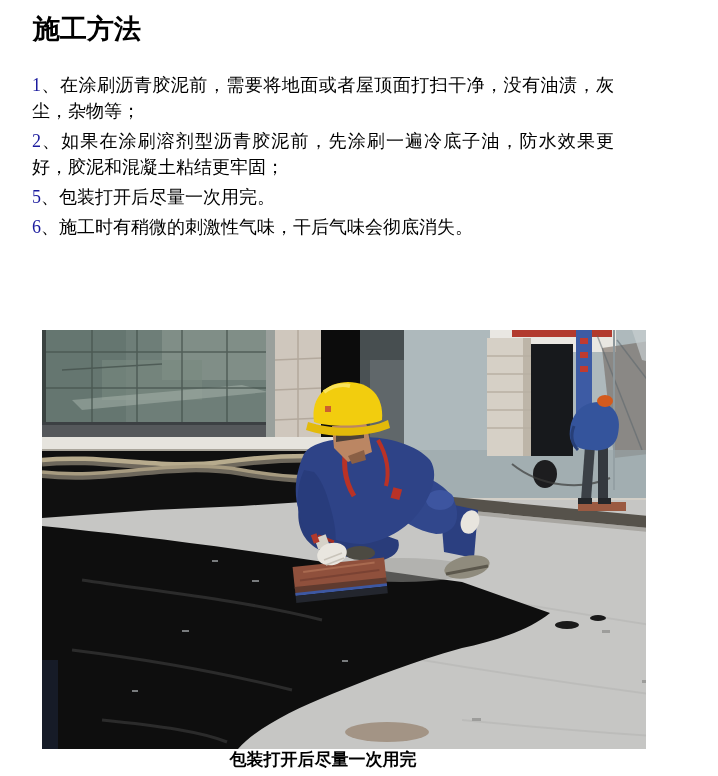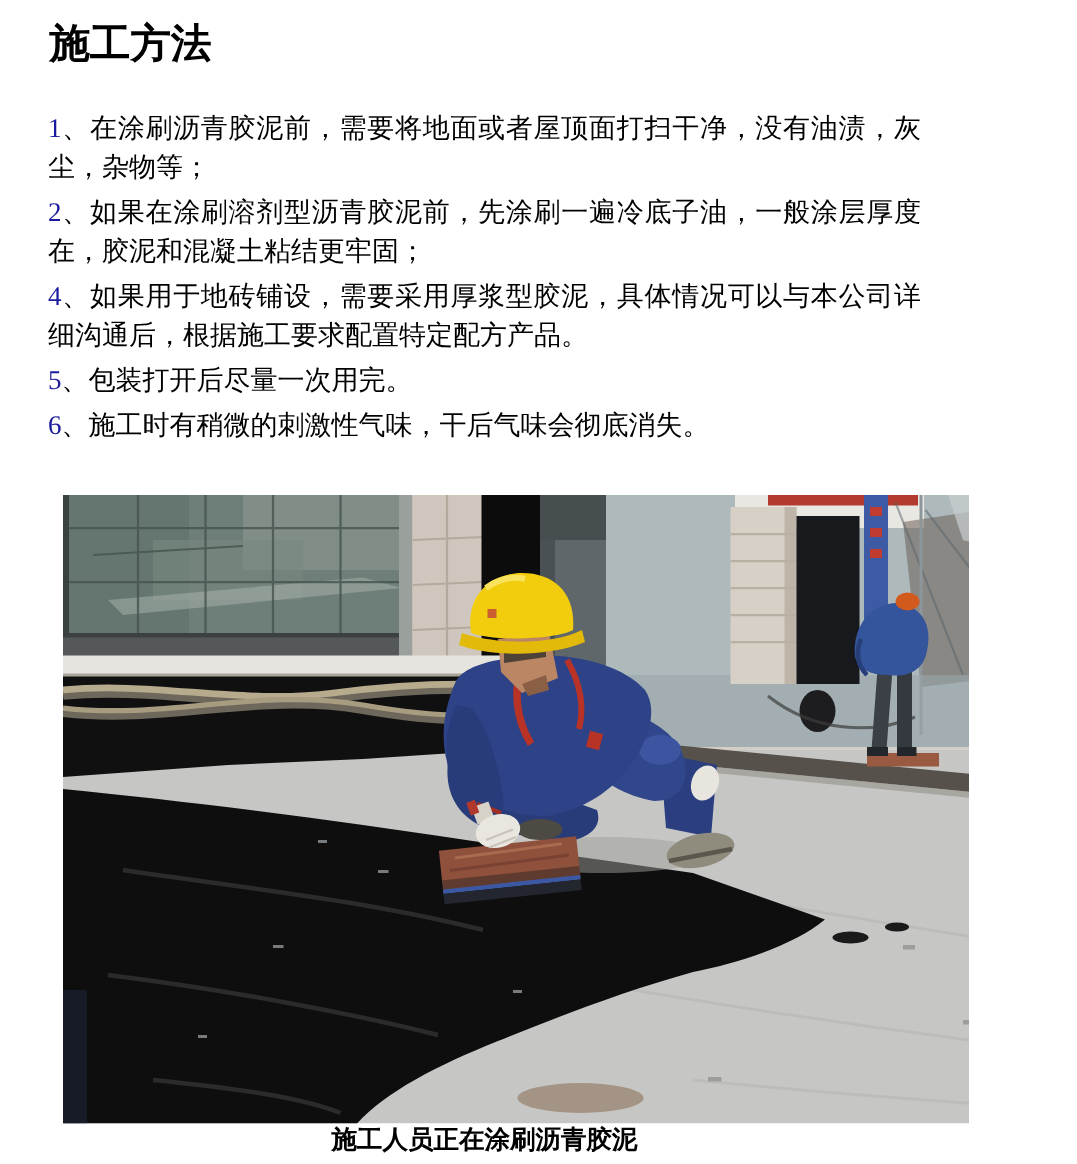--- a/index.html
+++ b/index.html
@@ -17,22 +17,21 @@
 </style>
 </head>
 <body>
 
 <div class="page">
 
   <h1 class="title">施工方法</h1>
 
   <div class="content">
       <p class="para"><span class="num">1</span><span>、在涂刷沥青胶泥前，需要将地面或者屋顶面打扫干净，没有油渍，灰尘，杂物等；</span></p>
-      <p class="para"><span class="num">2</span><span>、如果在涂刷溶剂型沥青胶泥前，先涂刷一遍冷底子油，一般涂层厚度在，胶泥和混凝土粘结更牢固；</span></p>
-      <p class="para"><span class="num">4</span><span>、如果用于地砖铺设，需要采用厚浆型胶泥，具体情况可以与本公司详细沟通后，根据施工要求配置特定配方产品。</span></p>
+      <p class="para"><span class="num">2</span><span>、如果在涂刷溶剂型沥青胶泥前，先涂刷一遍冷底子油，防水效果更好，胶泥和混凝土粘结更牢固；</span></p>
       <p class="para"><span class="num">5</span><span>、包装打开后尽量一次用完。</span></p>
       <p class="para"><span class="num">6</span><span>、施工时有稍微的刺激性气味，干后气味会彻底消失。</span></p>
     </div>
 
   <div class="photo-wrap">
     <svg viewBox="0 0 647 419" width="647" height="419">
 
       <rect width="647" height="419" fill="#c6c6c4"></rect>
 
       <rect x="0" y="0" width="647" height="170" fill="#d3cfc7"></rect>
@@ -213,15 +212,15 @@
         <rect x="270" y="204" width="6" height="9" fill="#b0392c" transform="rotate(-20 273 208)"></rect>
         <ellipse cx="290" cy="224" rx="15" ry="11" fill="#e9e6df" transform="rotate(-15 290 224)"></ellipse>
         <g stroke="#c9c4ba" stroke-width="1.5">
           <line x1="282" y1="230" x2="300" y2="223"></line>
           <line x1="284" y1="235" x2="302" y2="228"></line>
         </g>
       </g>
     </svg>
   </div>
 
-  <div class="caption">施工人员正在涂刷沥青胶泥</div>
+  <div class="caption">包装打开后尽量一次用完</div>
 
 </div>
 
 </body></html>

